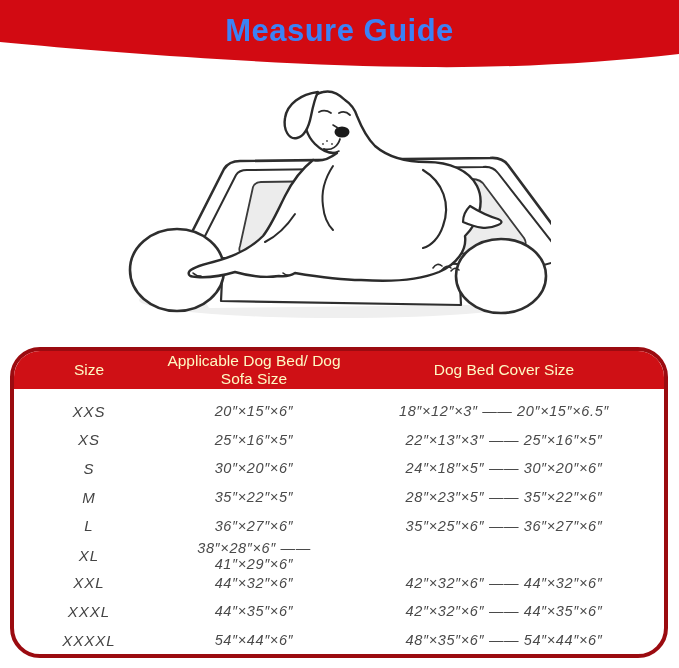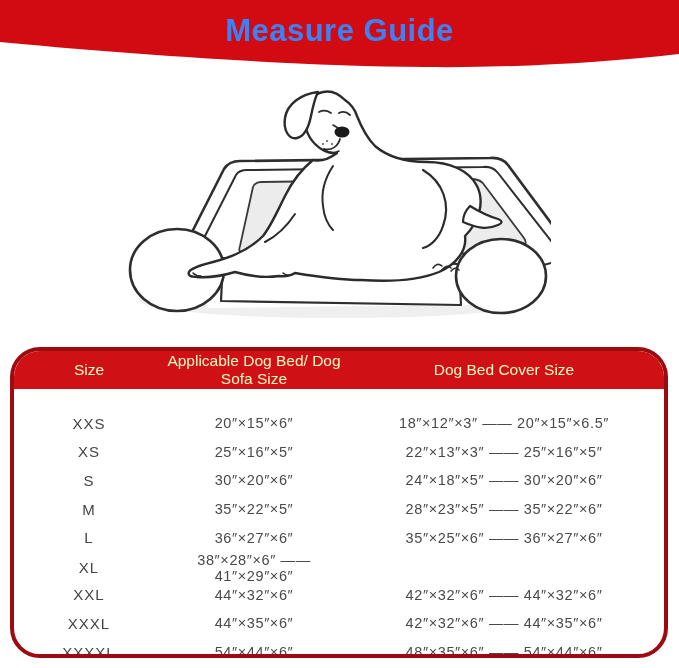--- a/index.html
+++ b/index.html
@@ -36,21 +36,21 @@
     overflow:hidden;background:#fff;
   }
   .table-header{
     display:grid;grid-template-columns:150px 180px 1fr;
     background:var(--header-red);
     height:38px;align-items:center;
   }
   .table-header .th{
     text-align:center;color:#fef9c3;font-weight:400;font-size:15.5px;
   }
-  .table-body{padding-top:20px;}
+  .table-body{padding-top:8px;font-style:italic;}
   .table-row{
     display:grid;grid-template-columns:150px 180px 1fr;
     height:28.6px;align-items:center;
   }
   .table-row .td{
     text-align:center;color:var(--text-gray);
     font-size:14.5px;letter-spacing:0.6px;font-weight:400;
   }
   .table-row .td.size-cell{letter-spacing:1px;font-size:15px;color:#444;}
 </style>

